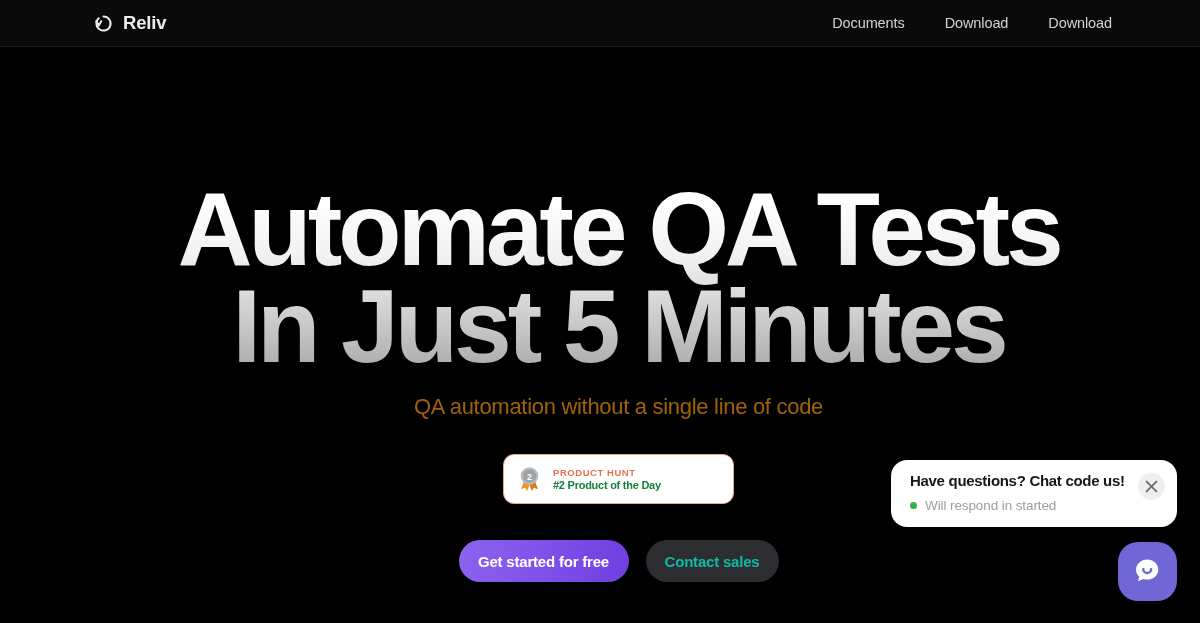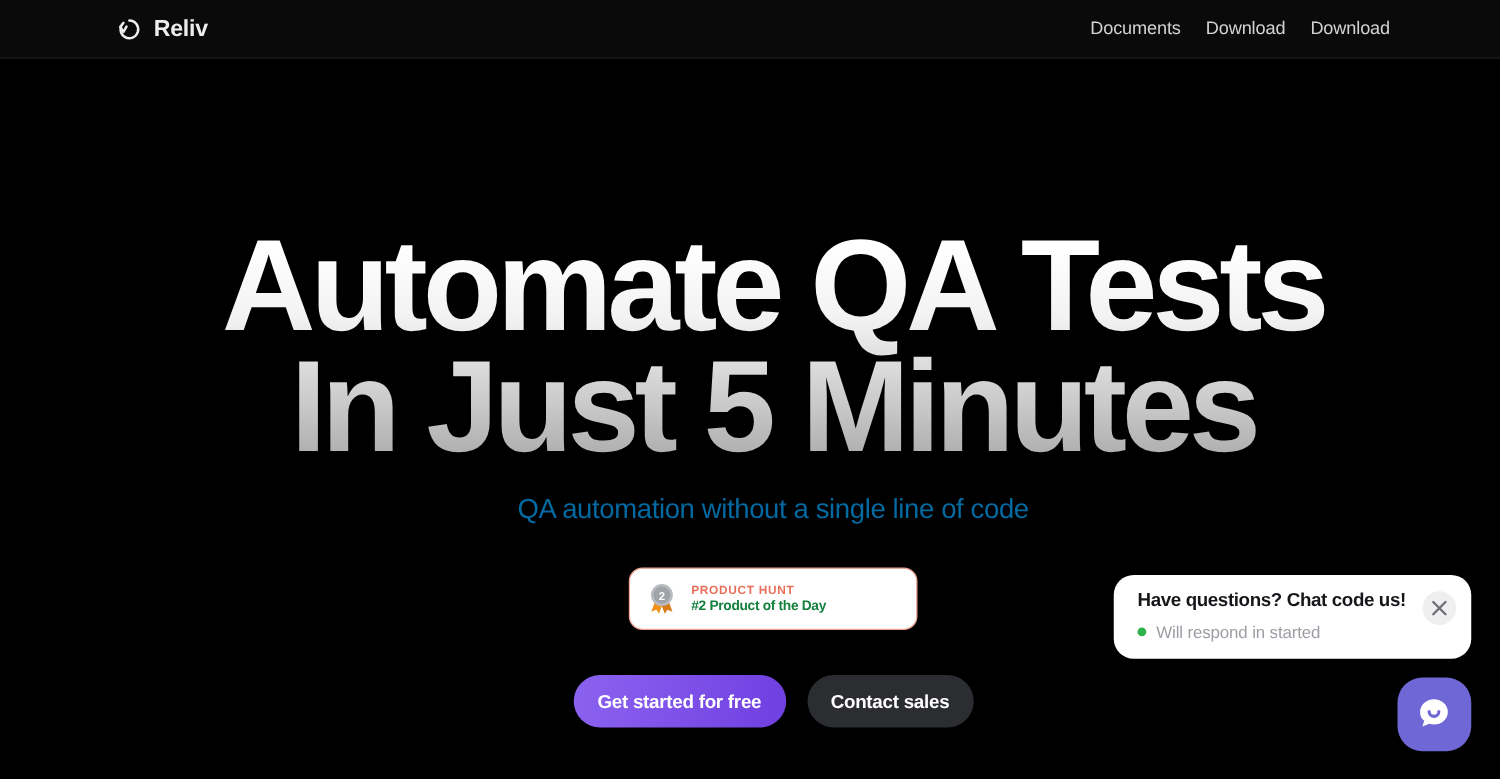--- a/index.html
+++ b/index.html
@@ -25,21 +25,21 @@
     display:flex; align-items:center; gap:9px;
     cursor:pointer;
   }
   .brand-mark { width:21px; height:21px; display:block; }
   .brand-name {
     font-size:18.5px; font-weight:600; color:#ededed;
     letter-spacing:-0.2px; line-height:1;
   }
   .nav {
     position:absolute; right:88px;
-    display:flex; align-items:center; gap:20px;
+    display:flex; align-items:center; gap:40px;
   }
   .nav-link {
     font-size:14.5px; color:#d3d3d3; letter-spacing:-0.1px;
     cursor:pointer; white-space:nowrap;
   }
 
   
   .hero {
     position:absolute; top:47px; left:0;
     width:1200px; height:576px;
@@ -57,21 +57,21 @@
     background-clip:text;
     color:transparent;
     -webkit-text-fill-color:transparent;
     font-stretch:condensed;
   }
   .headline .line { display:block; }
 
   .subtitle {
     margin-top:20px;
     font-size:22px;
-    color:#0369a1;
+    color:#a16207;
     letter-spacing:-0.3px;
     text-align:left;
   }
 
   
   .ph-badge {
     margin-top:34px;
     width:231px; height:50px;
     background:#ffffff;
     border:1px solid #f0a391;
@@ -108,21 +108,21 @@
     white-space:nowrap;
   }
   .btn-primary {
     width:170px;
     background:linear-gradient(100deg,#8b63ef 0%,#7d4fe8 55%,#6f3fe0 100%);
     color:#ffffff;
   }
   .btn-secondary {
     width:133px;
     background:#2b2d31;
-    color:#ffffff;
+    color:#14b8a6;
   }
 
   
   .chat-card {
     position:absolute; left:891px; top:460px;
     width:286px; height:67px;
     background:#ffffff;
     border-radius:16px;
     box-shadow:0 6px 22px rgba(0,0,0,0.45);
     padding:13px 14px 0 19px;

